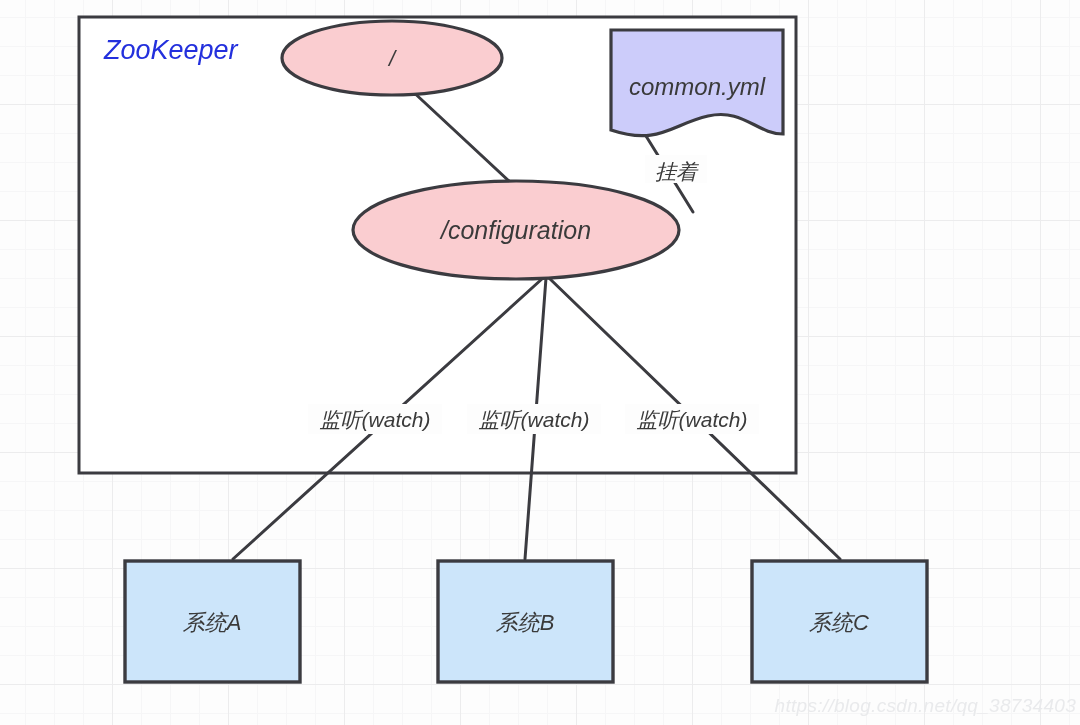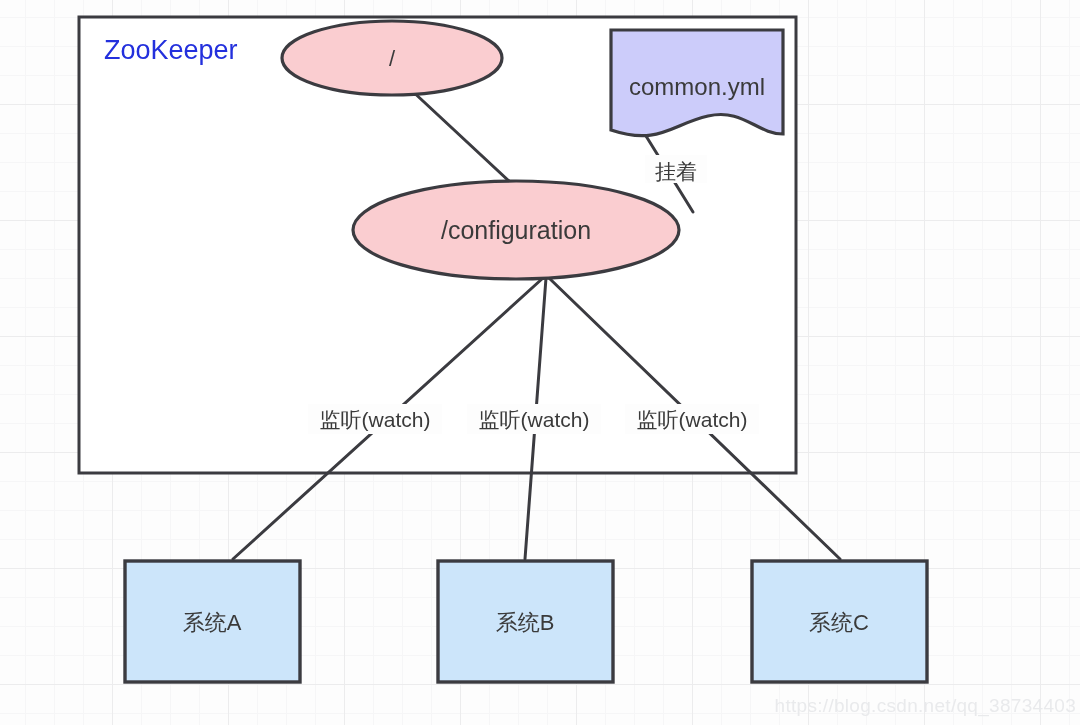--- a/index.html
+++ b/index.html
@@ -18,20 +18,21 @@
       linear-gradient(to bottom, #ececed 1px, transparent 1px),
       linear-gradient(to right, #f6f6f7 1px, transparent 1px),
       linear-gradient(to bottom, #f6f6f7 1px, transparent 1px);
     background-size:
       116px 116px,
       116px 116px,
       29px 29px,
       29px 29px;
     background-position: -4px -12px, -4px -12px, -4px -12px, -4px -12px;
     font-family: "Liberation Sans", "DejaVu Sans", sans-serif;
+    font-style: italic;
   }
   svg.layer {
     position: absolute;
     left: 0;
     top: 0;
     width: 1080px;
     height: 725px;
   }
   .node-label {
     font-family: "Liberation Sans", "DejaVu Sans", sans-serif;

